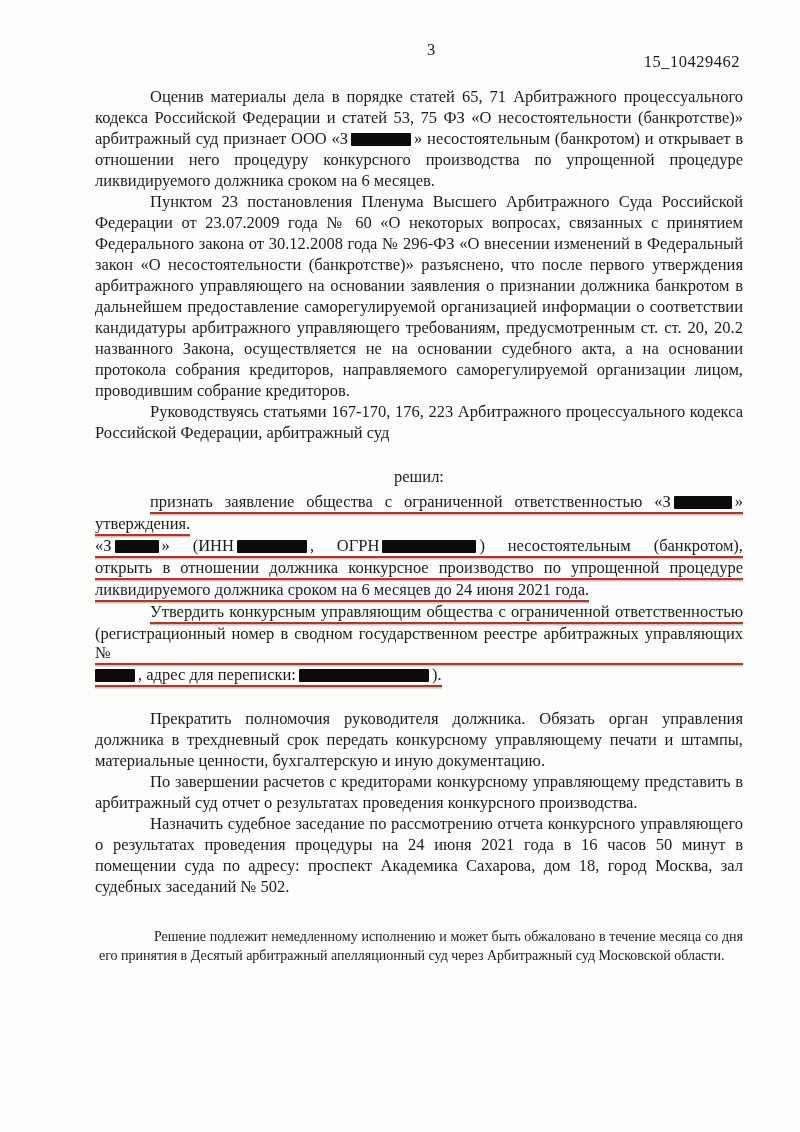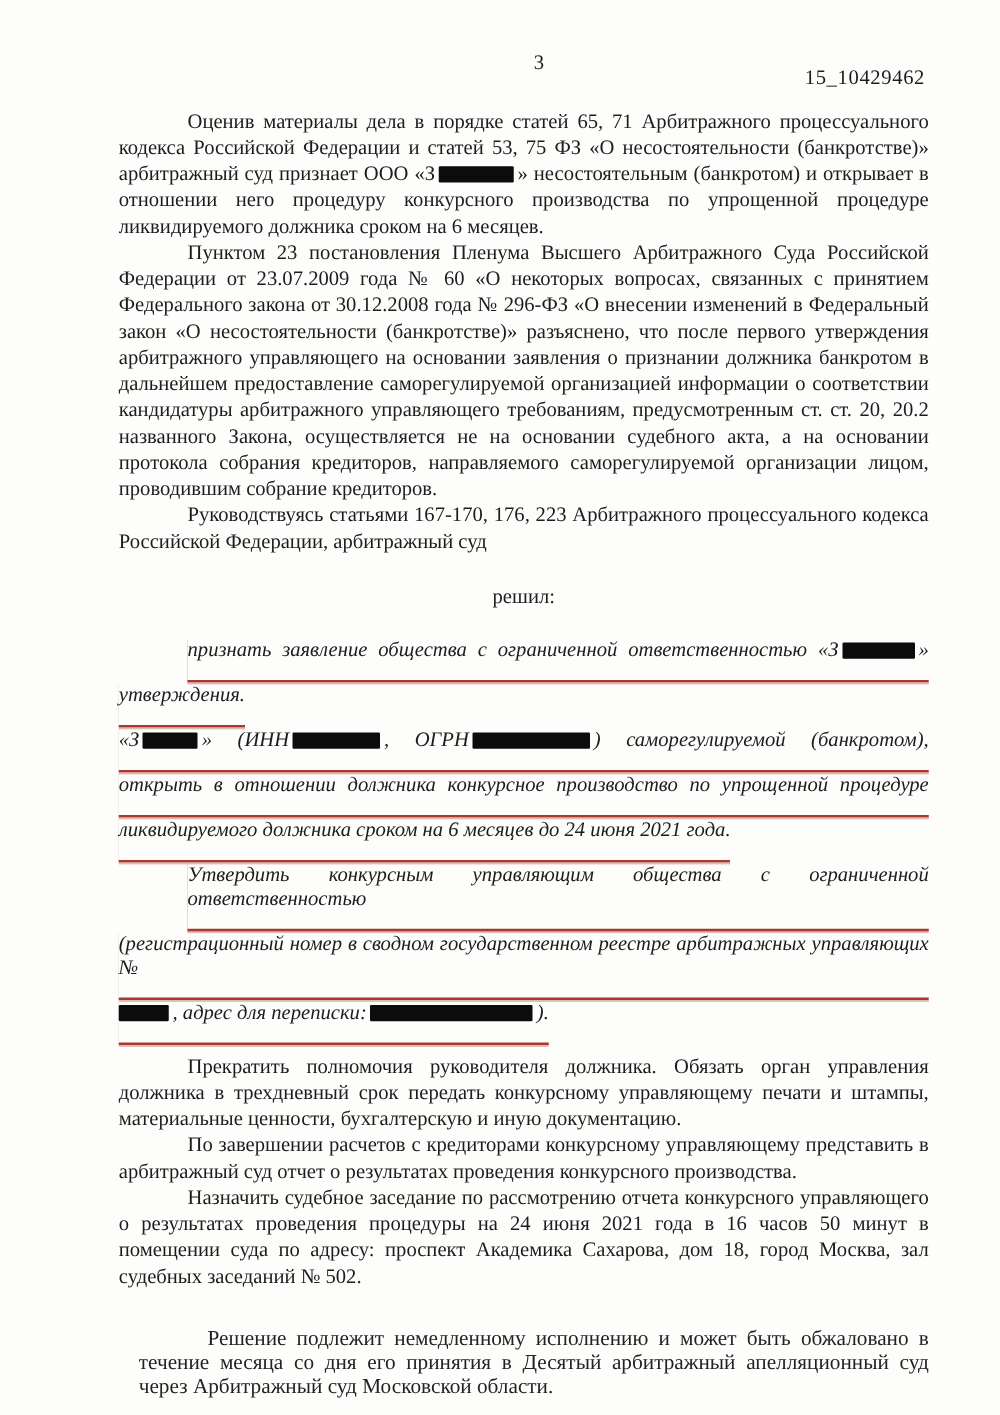--- a/index.html
+++ b/index.html
@@ -19,54 +19,53 @@
   .docno{position:absolute;right:3px;top:12px;letter-spacing:.5px;}
   .para{
     margin:0;
     text-align:justify;
     text-indent:55px;
     line-height:21px;
   }
   .resolution{
     text-align:center;
     text-indent:0;
-    margin:23px 0 23px 0;
+    margin:23px 0 5px 0;
     line-height:21px;
   }
   
   .ruling{margin:0 0 2px 0;}
   .rl{line-height:19px;}
   .rl .in{
     display:block;
     border-bottom:2.5px solid #a83a2c;
     box-shadow:0 1.5px 0 rgba(168,58,44,.35);
-    padding-bottom:15px;
-    font-style:italic;
+    padding-bottom:1px;
   }
   .rl.just .in{text-align:justify;text-align-last:justify;}
   .rl.first{padding-left:55px;}
   .rl.last .in{display:inline-block;border-bottom:2.5px solid #a83a2c;}
   .redact{
     display:inline-block;
     background:#0c0c0c;
     height:13px;
     vertical-align:-2px;
     margin:0 3px;
     border-radius:1px;
   }
   .w58{width:58px;} .w60{width:60px;} .w44{width:44px;} .w70{width:70px;}
   .w94{width:94px;} .w47{width:47px;} .w63{width:63px;} .w230{width:230px;}
   .w40{width:40px;} .w130{width:130px;}
-  .after-ruling{margin-top:6px;}
+  .after-ruling{margin-top:21px;}
   .appeal{
-    font-size:17px;
+    font-size:14px;
     line-height:19px;
     text-align:justify;
     text-indent:55px;
-    margin:30px 0 0 16px;
+    margin:30px 0 0 4px;
     color:#222;
   }
 </style>
 </head>
 <body>
 
 <div class="page">
 
   <div class="header">
     <span class="pageno">3</span>
@@ -84,21 +83,21 @@
   <div class="ruling">
 
     <div class="rl first just">
       <span class="in"><span>признать заявление общества с ограниченной ответственностью «З</span><span class="redact w58"></span><span>»</span></span>
     </div>
     <div class="rl last">
       <span class="in"><span>утверждения.</span></span>
     </div>
 
     <div class="rl just">
-      <span class="in"><span>«З</span><span class="redact w44"></span><span>» (ИНН</span><span class="redact w70"></span><span>, ОГРН</span><span class="redact w94"></span><span>) саморегулируемой (банкротом),</span></span>
+      <span class="in"><span>«З</span><span class="redact w44"></span><span>» (ИНН</span><span class="redact w70"></span><span>, ОГРН</span><span class="redact w94"></span><span>) несостоятельным (банкротом),</span></span>
     </div>
     <div class="rl just">
       <span class="in"><span>открыть в отношении должника конкурсное производство по упрощенной процедуре</span></span>
     </div>
     <div class="rl last">
       <span class="in"><span>ликвидируемого должника сроком на 6 месяцев до 24 июня 2021 года.</span></span>
     </div>
 
     <div class="rl first just">
       <span class="in"><span>Утвердить конкурсным управляющим общества с ограниченной ответственностью</span></span>

